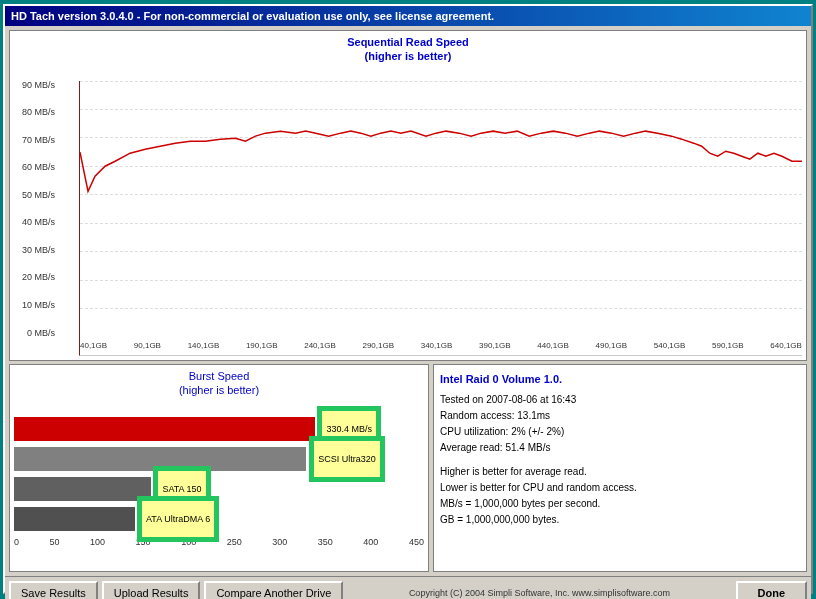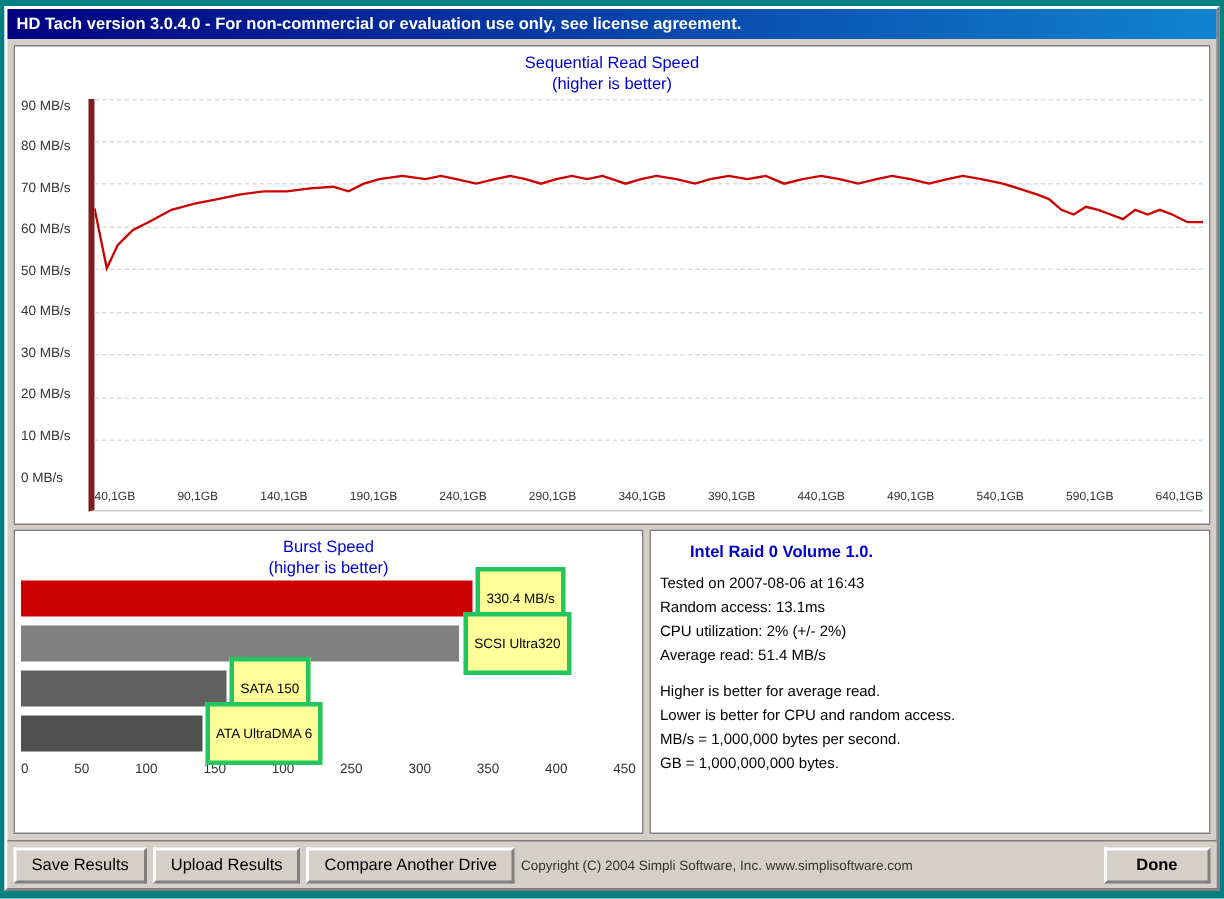--- a/index.html
+++ b/index.html
@@ -46,43 +46,46 @@
       border: 1px solid #808080;
       flex: 0 0 320px;
       position: relative;
       padding: 4px;
     }
     .chart-title {
       text-align: center;
       color: #0000cc;
       font-size: 11px;
       line-height: 1.3;
-      margin-bottom: 2px;
+      margin-bottom: 17px;
+      font-weight: bold;
     }
     .chart-area {
       display: flex;
       width: 100%;
       height: 275px;
     }
     .y-axis {
       width: 45px;
       display: flex;
       flex-direction: column;
       justify-content: space-between;
+      align-items: flex-end;
       padding-right: 4px;
       font-size: 9px;
       color: #333;
       padding-bottom: 18px;
     }
     .y-axis span { line-height: 1; }
     .chart-main {
       flex: 1;
       position: relative;
-      border-left: 4px solid #7f1d1d;
+      border-left: 1px solid #7f1d1d;
       border-bottom: 1px solid #ccc;
+      margin-left: 20px;
     }
     .grid-lines {
       position: absolute;
       top: 0; left: 0; right: 0; bottom: 18px;
     }
     .grid-line {
       position: absolute;
       left: 0; right: 0;
       border-top: 1px dashed #ddd;
     }
@@ -111,41 +114,41 @@
       background: white;
       border: 1px solid #808080;
       flex: 0 0 420px;
       padding: 4px;
     }
     .burst-title {
       text-align: center;
       color: #0000cc;
       font-size: 11px;
       line-height: 1.3;
-      margin-bottom: 0;
+      margin-bottom: 20px;
     }
     .burst-bars {
       position: relative;
       padding-bottom: 20px;
     }
     .bar-row {
       display: flex;
       align-items: center;
       margin-bottom: 6px;
       height: 24px;
       position: relative;
     }
     .bar-fill {
       height: 100%;
       display: flex;
       align-items: center;
     }
     .bar-label {
       background: #ffff99;
-      border: 3px solid #22c55e;
+      border: 5px solid #22c55e;
       padding: 13px 4px;
       font-size: 9px;
       position: absolute;
       white-space: nowrap;
     }
     .x-axis-burst {
       display: flex;
       justify-content: space-between;
       font-size: 9px;
       color: #333;
@@ -158,21 +161,20 @@
       padding: 6px;
       font-size: 10px;
       color: #000;
       line-height: 1.6;
     }
     .info-title {
       font-weight: bold;
       color: #0000cc;
       font-size: 11px;
       margin-bottom: 4px;
-      margin-left: 20px;
     }
     
     .footer {
       height: 32px;
       display: flex;
       align-items: center;
       gap: 4px;
       padding: 2px 4px;
       flex-shrink: 0;
       background: #d4d0c8;
@@ -185,21 +187,21 @@
       border: 2px solid;
       border-top-color: #ffffff;
       border-left-color: #ffffff;
       border-right-color: #808080;
       border-bottom-color: #808080;
       font-size: 11px;
       cursor: pointer;
     }
     .footer-copyright {
       flex: 1;
-      text-align: left;
+      text-align: center;
       font-size: 9px;
       color: #333;
     }
     .done-btn {
       height: 24px;
       padding: 0 20px;
       background: #d4d0c8;
       border: 2px solid;
       border-top-color: #ffffff;
       border-left-color: #ffffff;

